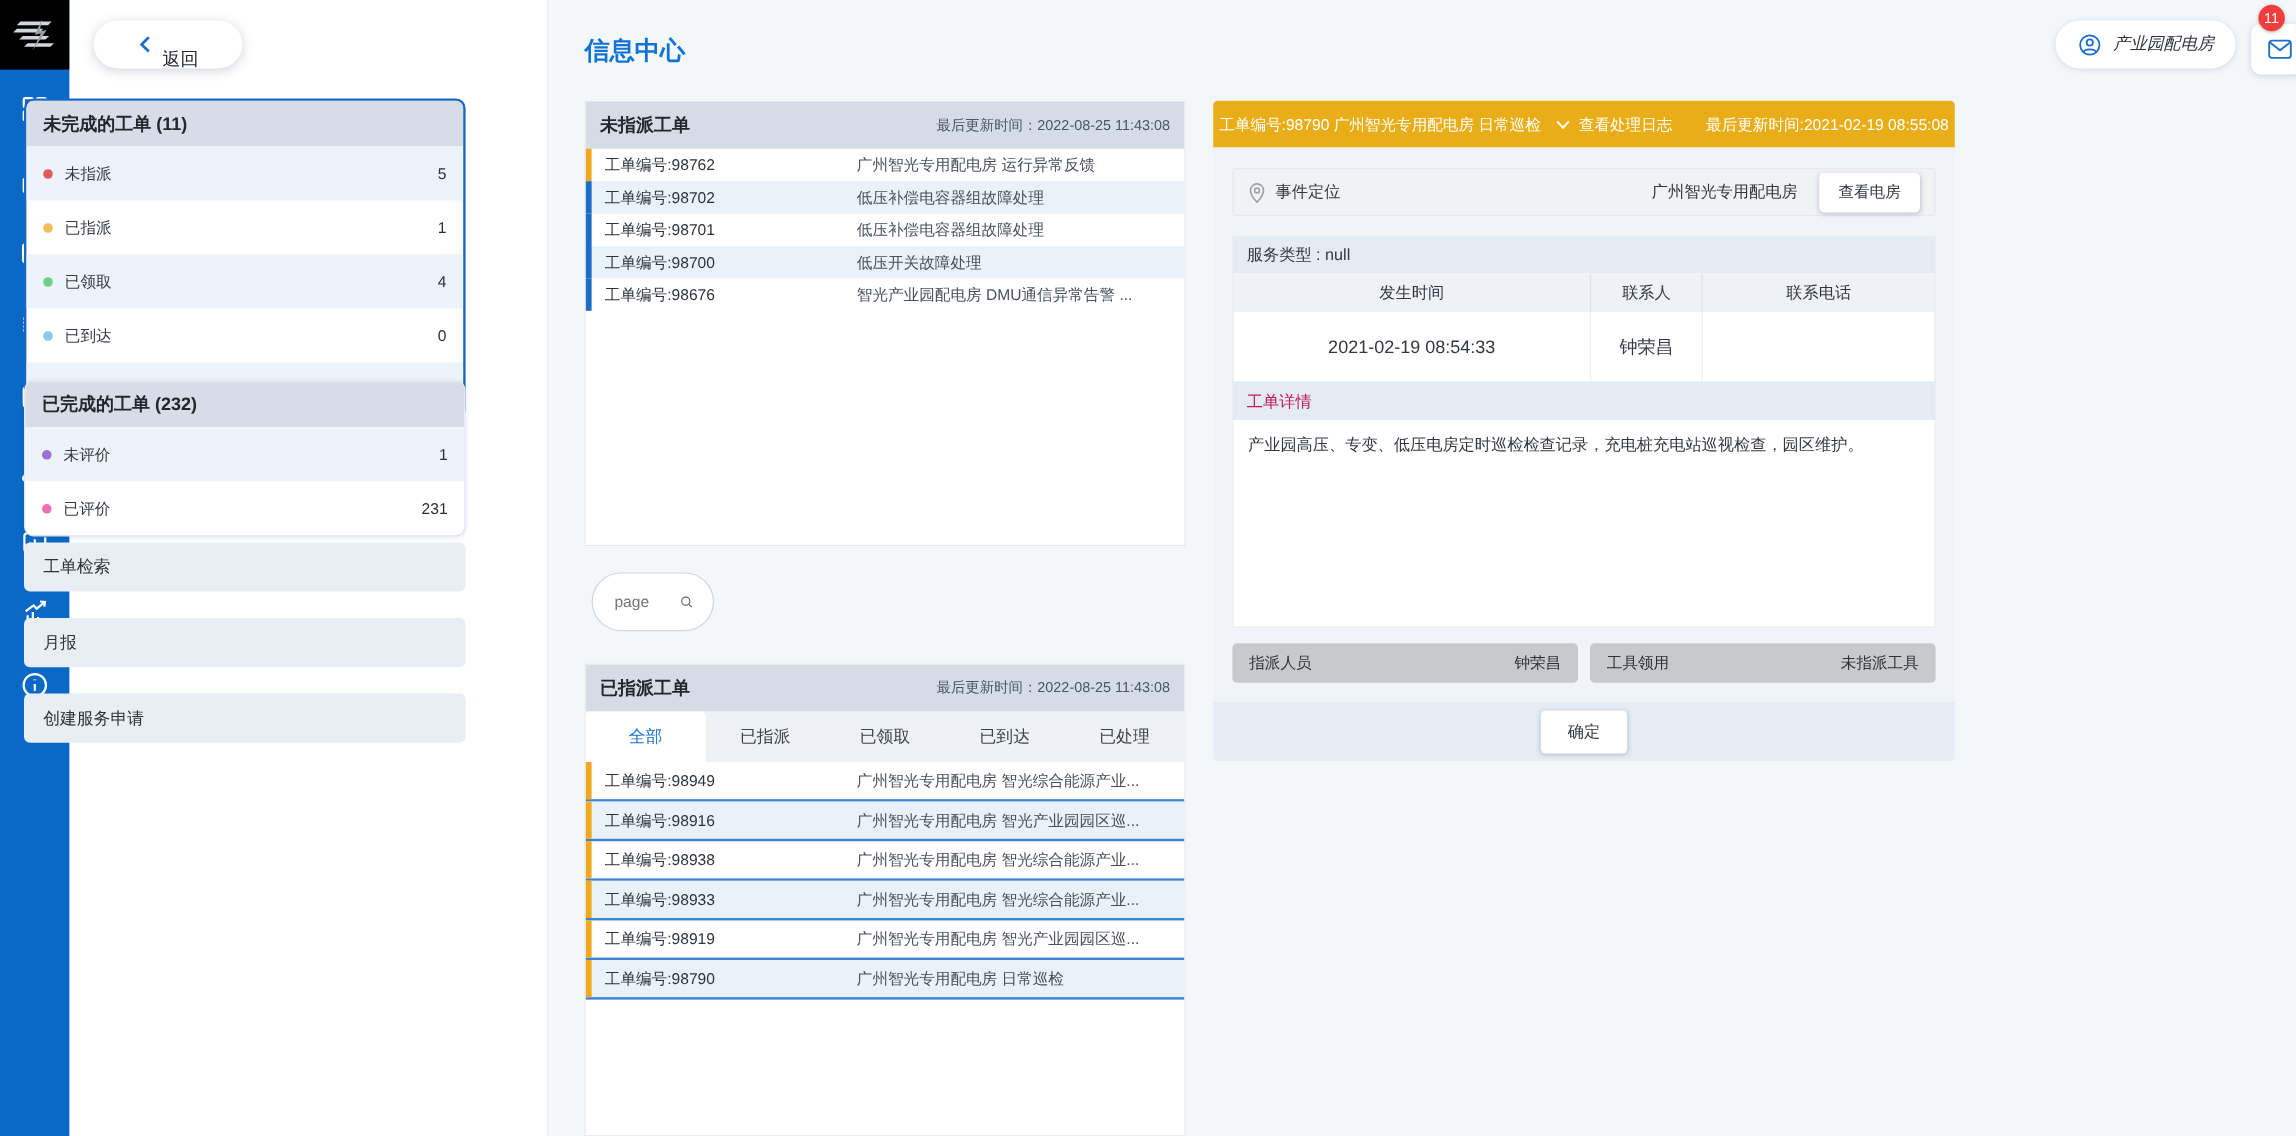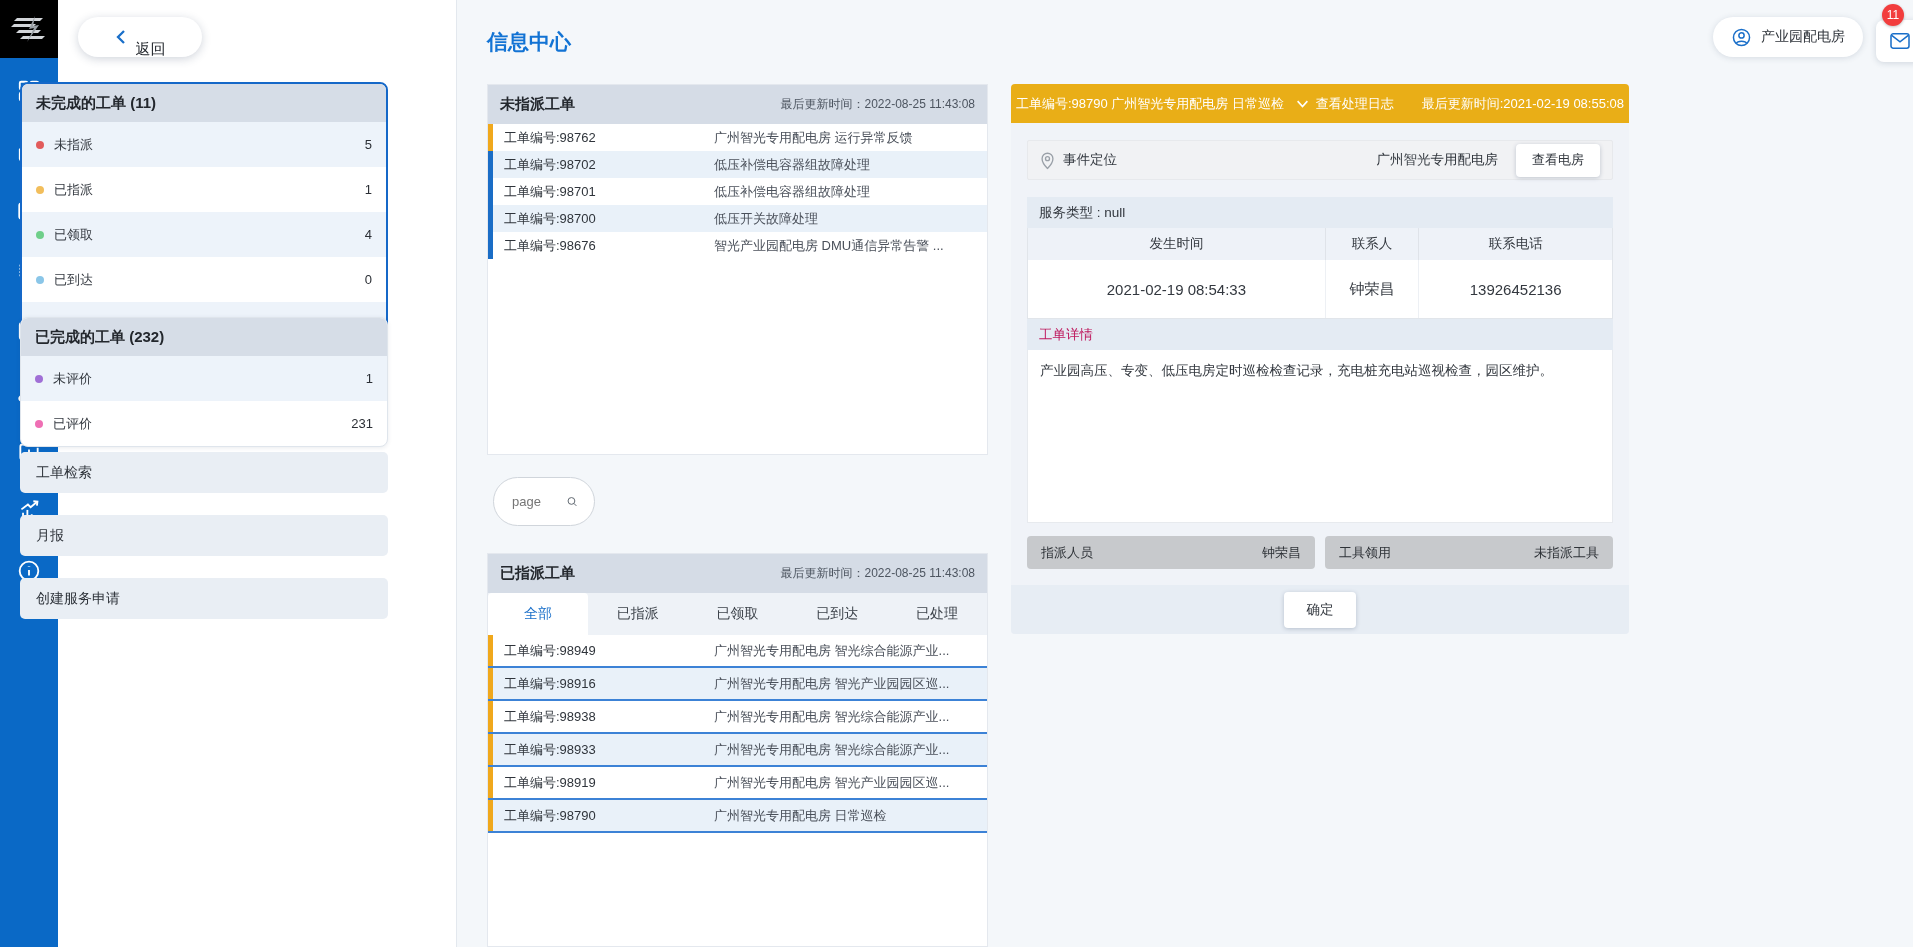--- a/index.html
+++ b/index.html
@@ -72,21 +72,21 @@
            font-size:13.5px;color:#33383f;line-height:1.7;}
   .graybars{display:flex;gap:10px;margin-top:13px;}
   .graybar{flex:1;height:33px;background:#c7c9cc;border-radius:4px;display:flex;align-items:center;padding:0 14px;font-size:13px;color:#2e3237;}
   .graybar .gval{margin-left:auto;}
   .dfoot{margin:16px -16px 0;height:49px;background:#e7edf4;border-radius:0 0 4px 4px;display:flex;align-items:center;justify-content:center;}
   .confirm-btn{width:72px;height:36px;background:#fff;border:none;border-radius:4px;box-shadow:0 1px 4px rgba(40,60,90,.25);
                font-size:13.5px;color:#33383f;cursor:pointer;font-family:inherit;}
   
   .user-pill{position:absolute;left:1713px;top:17px;height:40px;border-radius:21px;background:#fff;
              box-shadow:0 1px 6px rgba(40,60,90,.15);display:flex;align-items:center;gap:9px;padding:0 18px;cursor:pointer;}
-  .user-pill span{font-size:14px;color:#2e333a;}
+  .user-pill span{font-size:14px;color:#2e333a;font-style:italic;}
   .mail-tile{position:absolute;left:1876px;top:20px;width:48px;height:42px;background:#fff;border-radius:8px;
              box-shadow:0 1px 6px rgba(40,60,90,.18);display:flex;align-items:center;justify-content:center;cursor:pointer;}
   .badge{position:absolute;left:1882px;top:4px;min-width:22px;height:22px;border-radius:11px;background:#f23d3d;color:#fff;
          font-size:12px;display:flex;align-items:center;justify-content:center;box-shadow:0 1px 3px rgba(0,0,0,.25);}
 </style>
 </head>
 <body>
 
 <div class="srail">
   <div class="logo">
@@ -334,21 +334,20 @@
     <div class="svcbar">服务类型 : null</div>
     <div class="dtable">
       <div class="dthead">
         <span class="dth c1">发生时间</span>
         <span class="dth c2">联系人</span>
         <span class="dth c3">联系电话</span>
       </div>
       <div class="dtr">
         <span class="dtd c1">2021-02-19 08:54:33</span>
         <span class="dtd c2">钟荣昌</span>
-        <span class="dtd c3">13926452136</span>
       </div>
     </div>
     <div class="dethead">工单详情</div>
     <div class="detbody">产业园高压、专变、低压电房定时巡检检查记录，充电桩充电站巡视检查，园区维护。</div>
     <div class="graybars">
       <div class="graybar">
         <span>指派人员</span>
         <span class="gval">钟荣昌</span>
       </div>
       <div class="graybar">

